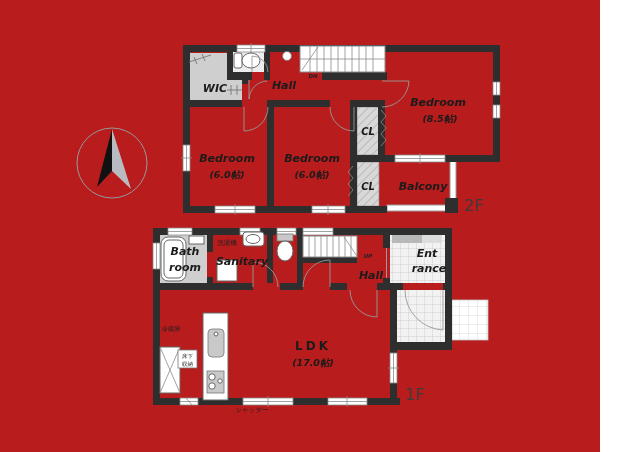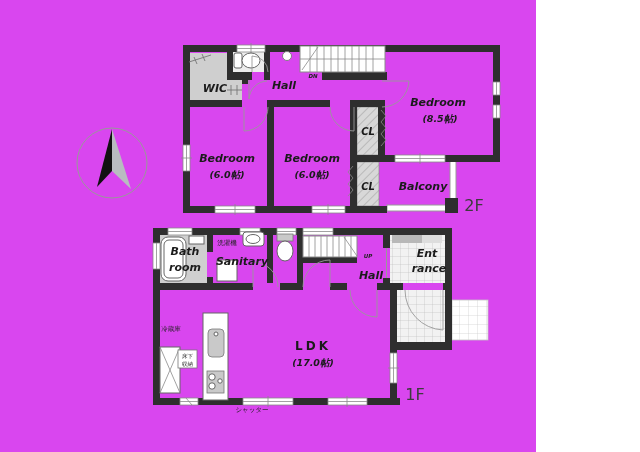--- a/index.html
+++ b/index.html
@@ -1,16 +1,16 @@
 <!DOCTYPE html>
 <html><head>
 <meta charset="utf-8">
 <style>
   html,body{margin:0;padding:0;background:#ffffff;}
-  .canvas{position:relative;width:536px;height:452px;background:#d946ef;overflow:hidden;
+  .canvas{position:relative;width:600px;height:452px;background:#b91c1c;overflow:hidden;
           font-family:"DejaVu Sans", sans-serif;}
   svg{display:block;}
   .w{fill:#2e2e2e;}
   .thinwall{fill:#ffffff;stroke:#9a9a9a;stroke-width:1;}
   .win{fill:#ffffff;stroke:#8a8a8a;stroke-width:0.8;}
   .winline{stroke:#8a8a8a;stroke-width:0.8;}
   .fix{fill:#ffffff;stroke:#666;stroke-width:1;}
   .fixg{fill:#c9c9c9;stroke:#777;stroke-width:0.8;}
   .arc{fill:none;stroke:#999;stroke-width:0.9;}
   .leaf{stroke:#999;stroke-width:0.9;}

